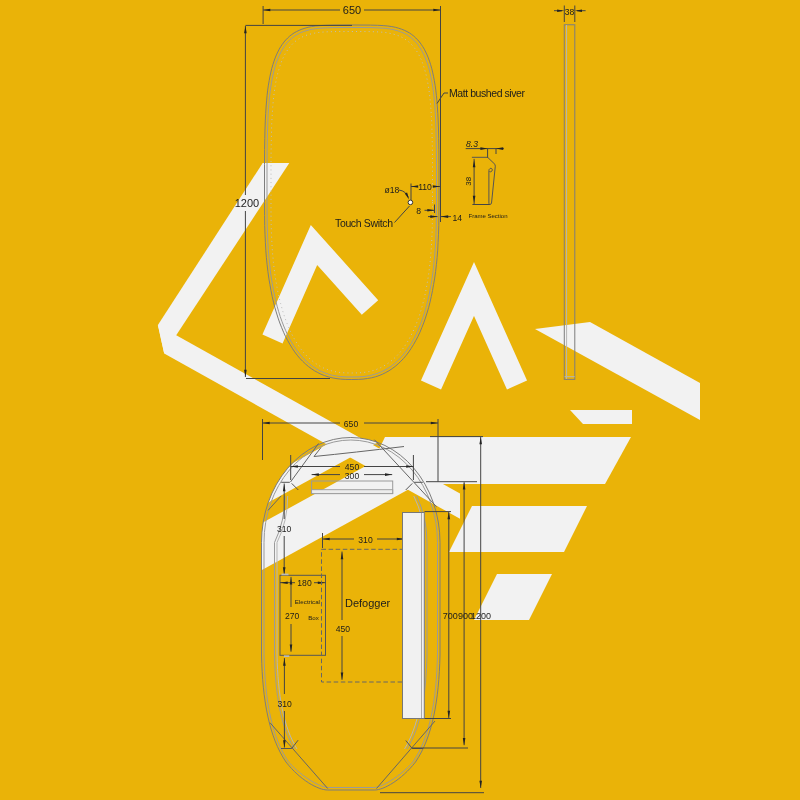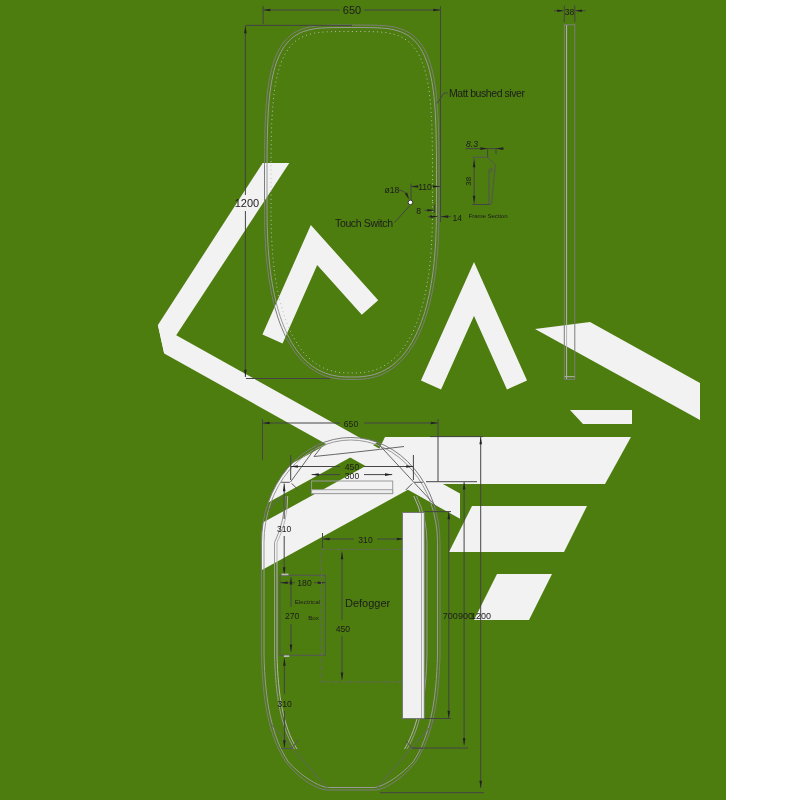--- a/index.html
+++ b/index.html
@@ -1,16 +1,16 @@
 <!DOCTYPE html>
 <html><head>
 <meta charset="utf-8">
 <style>
   html,body{margin:0;padding:0;background:#ffffff;}
-  .page{position:relative;width:726px;height:800px;background:#4d7c0f;overflow:hidden;
+  .page{position:relative;width:800px;height:800px;background:#eab308;overflow:hidden;
         font-family:"Liberation Sans", sans-serif;}
   svg{position:absolute;left:0;top:0;}
   text{font-family:"Liberation Sans", sans-serif;fill:#1c1c1c;}
 </style>
 </head>
 <body>
 <div class="page">
 <svg width="800" height="800" viewBox="0 0 800 800">
 <defs>
   <path id="ar" d="M0,0 L-7.2,-1.3 L-7.2,1.3 Z" fill="#222"></path>

